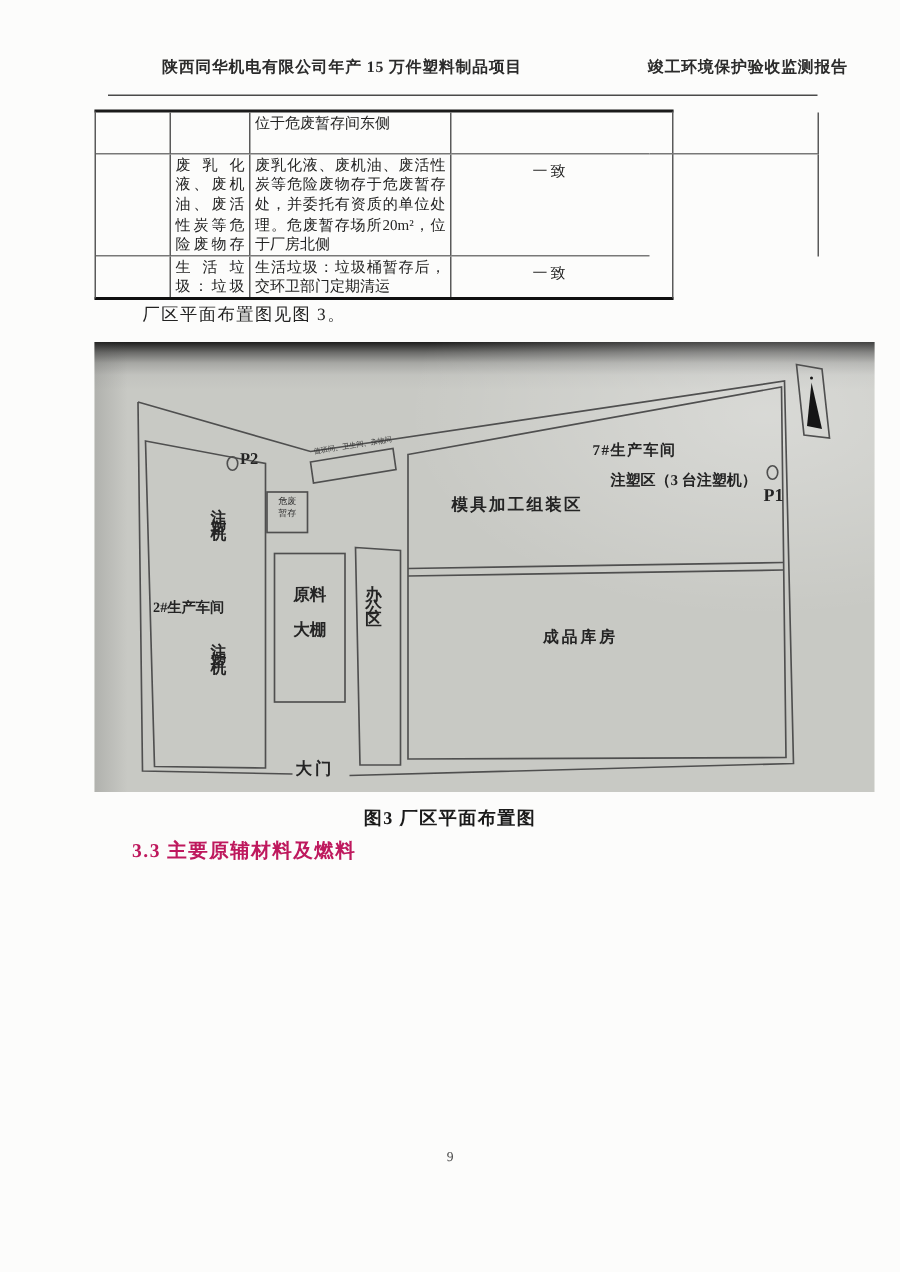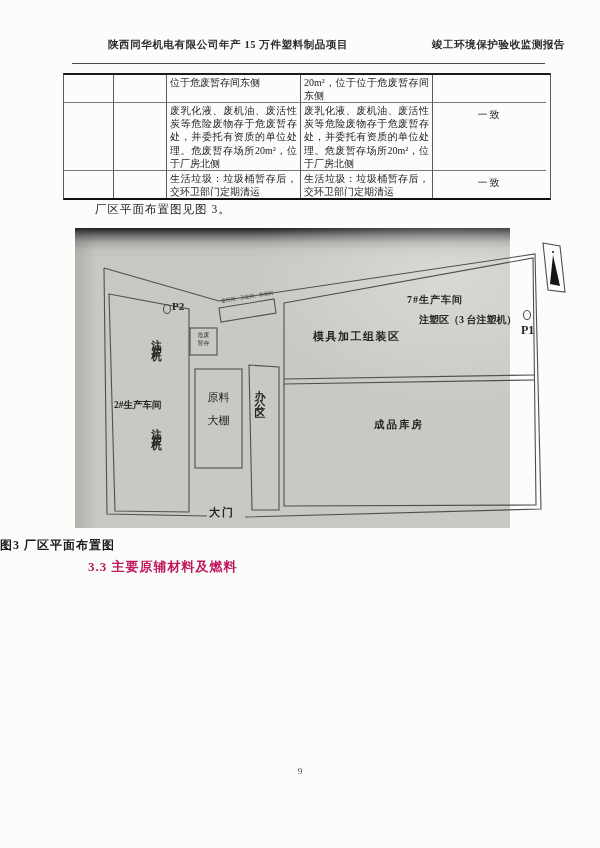--- a/index.html
+++ b/index.html
@@ -6,68 +6,66 @@
   .page{
     position:relative;width:600px;height:848px;background:#fcfcfb;
     font-family:"Liberation Serif","DejaVu Serif",serif;color:#1f1f1f;overflow:hidden;
   }
   
   .hdr-left{position:absolute;left:108px;top:38px;font-size:10.5px;font-weight:600;color:#2b2b2b;letter-spacing:.6px;text-align:right;}
   .hdr-right{position:absolute;left:386px;top:38px;font-size:10.5px;font-weight:600;color:#2b2b2b;letter-spacing:.6px;margin-left:46px;}
   .hdr-rule{position:absolute;left:72px;top:63px;width:473px;height:1px;background:#4a4a4a;}
   
   .cmp-table{
-    position:absolute;left:63px;top:73px;width:488px;
+    position:absolute;left:63px;top:73px;width:386px;
     display:grid;grid-template-columns:50px 53px 134px 132px 113px;
     grid-template-rows:28px 68px 27px;
     border-top:2px solid #1b1b1b;border-bottom:2.5px solid #101010;
     border-left:1px solid #5a5a5a;border-right:1px solid #5a5a5a;
     box-sizing:border-box;font-size:10px;line-height:13.2px;color:#232323;
   }
   .cell{border-right:1px solid #5a5a5a;border-bottom:1px solid #787878;padding:1px 3px;overflow:hidden;box-sizing:border-box;}
   .cell.lastcol{border-right:none;}
   .cell.lastrow{border-bottom:none;}
   .cell.txt{text-align:justify;}
   .cell.mid{text-align:center;padding-top:5px;letter-spacing:2px;}
   
   .intro{position:absolute;left:95px;top:202px;font-size:11.5px;letter-spacing:1px;color:#222;}
   
   .photo{
-    position:absolute;left:63px;top:228px;width:435px;height:300px;
+    position:absolute;left:63px;top:228px;width:520px;height:300px;
     background:
       radial-gradient(ellipse at 86% 16%, rgba(255,255,255,.30), rgba(255,255,255,0) 38%),
       linear-gradient(to right, rgba(70,70,70,.18), rgba(0,0,0,0) 22px),
       linear-gradient(to bottom, rgba(14,14,14,.92) 0px, rgba(45,45,45,.60) 7px, rgba(95,95,95,.32) 14px, rgba(150,150,150,.12) 22px, rgba(0,0,0,0) 32px),
       #c8c9c4;
-    margin-left: 12px;
   }
   .photo svg{position:absolute;left:0;top:0;}
   .plabel{position:absolute;color:#242424;white-space:nowrap;}
   .b{font-weight:bold;}
   .vert{writing-mode:vertical-rl;text-orientation:upright;}
   
-  .caption{position:absolute;left:0;top:537px;width:600px;font-size:12px;font-weight:bold;letter-spacing:1px;color:#1a1a1a;}
+  .caption{position:absolute;left:0;top:537px;width:600px;text-align:center;font-size:12px;font-weight:bold;letter-spacing:1px;color:#1a1a1a;}
   .sec-h{position:absolute;left:88px;top:558px;font-size:13px;font-weight:bold;letter-spacing:1px;color:#be185d;}
   .sec-b{position:absolute;left:88px;top:591px;font-size:12px;letter-spacing:1px;color:#242424;}
   .pageno{position:absolute;left:0;top:766px;width:600px;text-align:center;font-size:9px;color:#444;}
 </style>
 </head>
 <body>
 
 <div class="page">
 
   <span class="hdr-left">陕西同华机电有限公司年产 15 万件塑料制品项目</span>
   <span class="hdr-right">竣工环境保护验收监测报告</span>
   <div class="hdr-rule"></div>
 
   <div class="cmp-table">
     <div class="cell"></div>
     <div class="cell"></div>
     <div class="cell txt">位于危废暂存间东侧</div>
-    <div class="cell txt">20m²，位于位于危废暂存间东侧</div>
     <div class="cell mid lastcol"></div>
 
     <div class="cell"></div>
     <div class="cell"></div>
     <div class="cell txt">废乳化液、废机油、废活性炭等危险废物存于危废暂存处，并委托有资质的单位处理。危废暂存场所20m²，位于厂房北侧</div>
     <div class="cell txt">废乳化液、废机油、废活性炭等危险废物存于危废暂存处，并委托有资质的单位处理。危废暂存场所20m²，位于厂房北侧</div>
     <div class="cell mid lastcol">一致</div>
 
     <div class="cell lastrow"></div>
     <div class="cell lastrow"></div>
@@ -119,21 +117,21 @@
     <div class="plabel b" style="left:332px;top:65px;font-size:10px;letter-spacing:1px;">7#生产车间</div>
     <div class="plabel b" style="left:344px;top:85px;font-size:10px;">注塑区（3 台注塑机）</div>
     <div class="plabel b" style="left:446px;top:95px;font-size:12px;">P1</div>
     <div class="plabel b" style="left:238px;top:101px;font-size:11px;letter-spacing:1.5px;text-align:center;">模具加工组装区</div>
     <div class="plabel" style="left:299px;top:190px;font-size:10.5px;font-weight:600;letter-spacing:2px;">成品库房</div>
 
     <div class="plabel vert" style="left:74px;top:102px;font-size:10.5px;letter-spacing:6px;font-weight:600;">注塑机</div>
     <div class="plabel b" style="left:39px;top:171px;font-size:9.5px;">2#生产车间</div>
     <div class="plabel vert" style="left:74px;top:191px;font-size:10.5px;letter-spacing:6px;font-weight:600;">注塑机</div>
 
-    <div class="plabel" style="left:120px;top:158px;width:47px;font-size:11px;font-weight:400;line-height:23px;text-align:center;white-space:normal;">
+    <div class="plabel" style="left:120px;top:158px;width:47px;font-size:11px;font-weight:700;line-height:23px;text-align:center;white-space:normal;">
       <div>原料</div>
       <div>大棚</div>
     </div>
 
     <div class="plabel vert" style="left:177px;top:153px;font-size:11px;letter-spacing:9px;font-weight:600;">办公区</div>
     <div class="plabel" style="left:134px;top:277px;font-size:11px;font-weight:600;letter-spacing:2px;">大门</div>
   </div>
 
   <div class="caption">图3 厂区平面布置图</div>
   <div class="sec-h">3.3 主要原辅材料及燃料</div>

